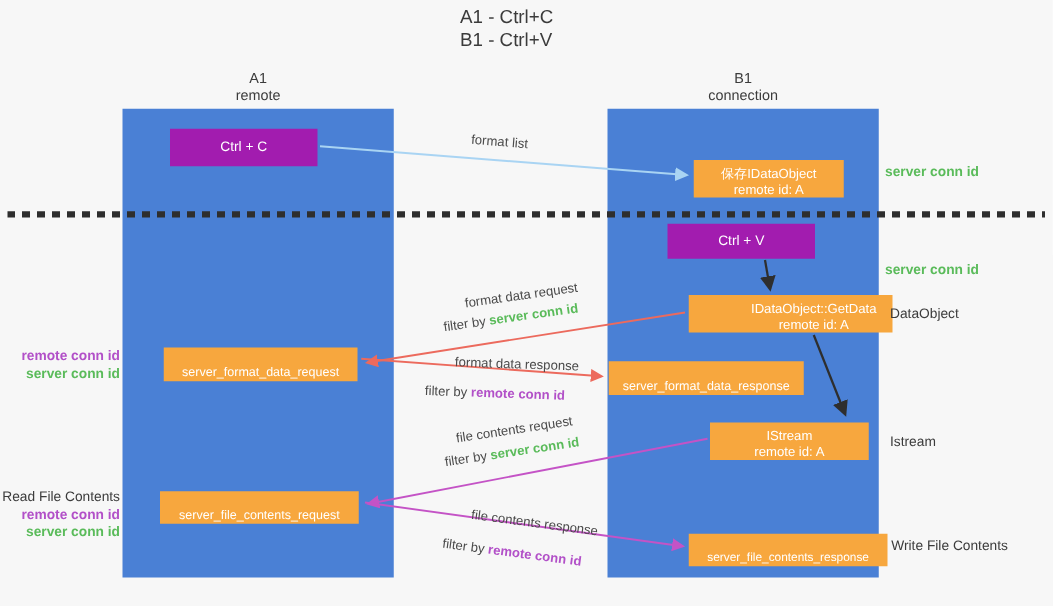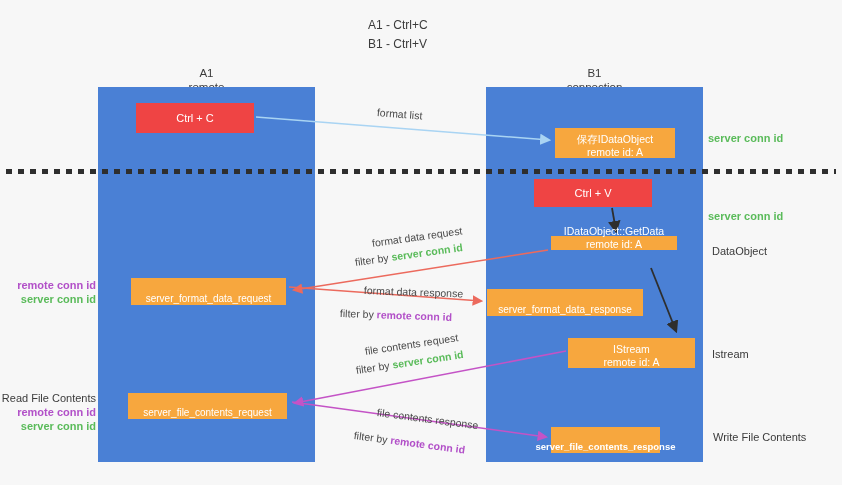--- a/index.html
+++ b/index.html
@@ -4,41 +4,41 @@
 <style>
   html,body{margin:0;padding:0;}
   .canvas{
     position:relative;
     width:842px;height:485px;
     background:#f7f7f7;
     font-family:"Liberation Sans","DejaVu Sans",sans-serif;
     overflow:hidden;
   }
   .title{
-    position:absolute;left:368px;top:16px;
-    font-size:12px;line-height:19px;color:#3b3b3b;
+    position:absolute;left:368px;top:4px;
+    font-size:15px;line-height:19px;color:#3b3b3b;
   }
   .col-header{
     position:absolute;width:217px;text-align:center;
-    font-size:11.5px;line-height:14px;color:#3b3b3b;top:66px;
+    font-size:11.5px;line-height:14px;color:#3b3b3b;top:56px;
   }
   .lifeline{
     position:absolute;top:87px;width:217px;height:375px;
     background:#4a80d5;
   }
   .dotted-line{
     position:absolute;left:6px;top:169px;width:830px;height:5px;
     background:repeating-linear-gradient(90deg,#2e2e2e 0 6px,transparent 6px 12px);
   }
   .box{
     position:absolute;display:flex;flex-direction:column;
     align-items:center;justify-content:center;
     color:#ffffff;text-align:center;
   }
-  .box-green{background:#ef4444;font-size:11px;}
+  .box-green{background:#a21caf;font-size:11px;}
   .box-orange{background:#f7a73e;font-size:10px;line-height:12.5px;justify-content:flex-end;}
   .arrow-label{
     position:absolute;font-size:10.5px;color:#4a4a4a;white-space:nowrap;
     transform-origin:left center;
   }
   .side-label{
     position:absolute;font-size:11px;color:#3b3b3b;white-space:nowrap;
   }
   .conn-green{color:#5abb5a;font-weight:bold;}
   .conn-purple{color:#b250c8;font-weight:bold;}
@@ -105,21 +105,21 @@
 
   <div class="box box-orange" style="left:555px;top:128px;width:120px;height:30px;font-size:10.5px;">
     <span>保存IDataObject</span>
     <span>remote id: A</span>
   </div>
 
   <div class="box box-green" style="left:534px;top:179px;width:118px;height:28px;">
     <span>Ctrl + V</span>
   </div>
 
-  <div class="box box-orange" style="left:551px;top:236px;width:126px;height:14px;font-size:10.5px;">
+  <div class="box box-orange" style="left:551px;top:236px;width:126px;height:30px;font-size:10.5px;padding-left:37px;">
     <span>IDataObject::GetData</span>
     <span>remote id: A</span>
   </div>
 
   <div class="box box-orange" style="left:131px;top:278px;width:155px;height:27px;">
     <span>server_format_data_request</span>
   </div>
 
   <div class="box box-orange" style="left:487px;top:289px;width:156px;height:27px;">
     <span>server_format_data_response</span>
@@ -127,21 +127,21 @@
 
   <div class="box box-orange" style="left:568px;top:338px;width:127px;height:30px;font-size:10.5px;">
     <span>IStream</span>
     <span>remote id: A</span>
   </div>
 
   <div class="box box-orange" style="left:128px;top:393px;width:159px;height:26px;">
     <span>server_file_contents_request</span>
   </div>
 
-  <div class="box box-orange" style="left:551px;top:427px;width:109px;height:26px;font-size:9.5px;font-weight:bold;">
+  <div class="box box-orange" style="left:551px;top:427px;width:159px;height:26px;font-size:9.5px;">
     <span>server_file_contents_response</span>
   </div>
 
   <div class="arrow-label" style="left:377px;top:106px;transform:rotate(4.5deg);">format list</div>
 
   <div class="arrow-label" style="left:372px;top:237px;transform:rotate(-8deg);">format data request</div>
   <div class="arrow-label" style="left:355px;top:256px;transform:rotate(-8deg);">
     <span>filter by</span>
     <span class="conn-green">server conn id</span>
   </div>

